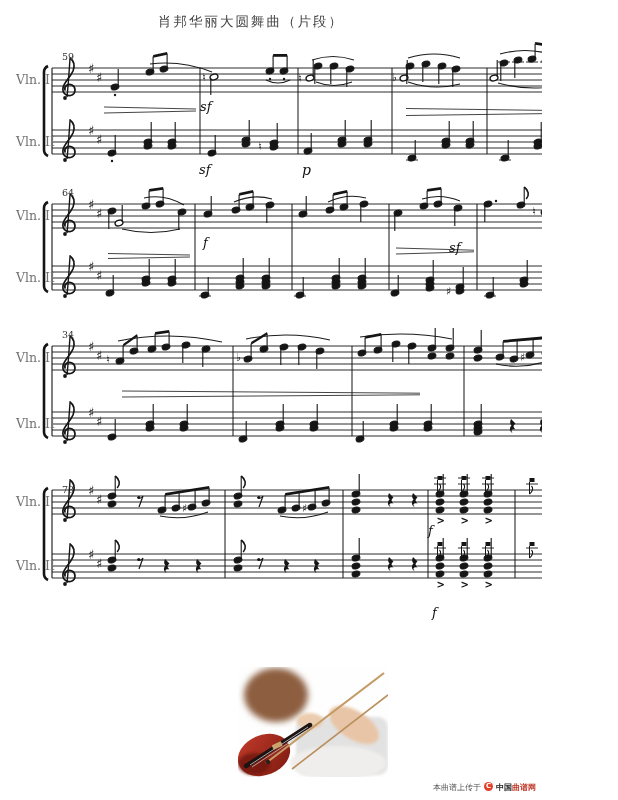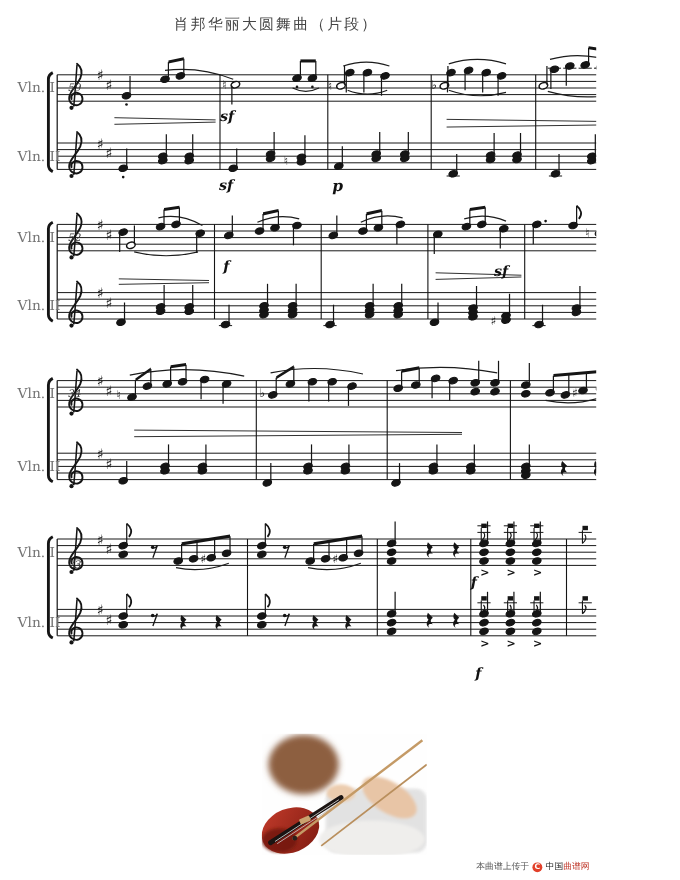--- a/index.html
+++ b/index.html
@@ -3,32 +3,32 @@
 <meta charset="utf-8">
 <style>
   html,body{margin:0;padding:0;background:#fff;}
   .page{position:relative;width:542px;height:800px;background:#ffffff;overflow:hidden;
         font-family:"DejaVu Serif", serif;color:#222;}
   .title{position:absolute;top:13px;left:0;right:40px;text-align:center;
          font-size:13.5px;letter-spacing:2px;color:#454545;}
   .pageno{position:absolute;top:13px;left:578px;font-size:13px;color:#333;}
   .inst-label{position:absolute;font-size:12.5px;color:#737373;width:42px;
               font-family:"DejaVu Serif",serif;}
-  .mnum{position:absolute;font-style:italic;font-size:9.5px;color:#333;margin-top:24px;}
+  .mnum{position:absolute;font-size:9.5px;color:#333;}
   .dyn{position:absolute;font-family:"DejaVu Serif",serif;font-style:italic;
-       font-weight:bold;color:#111;font-size:13px;line-height:1;}
+       font-weight:normal;color:#111;font-size:13px;line-height:1;}
   .dyn.p{font-size:14px;}
   .watermark{position:absolute;top:782px;right:6px;font-size:8px;
              font-family:"DejaVu Sans",sans-serif;color:#555;display:flex;
-             align-items:flex-end;gap:3px;}
+             align-items:flex-start;gap:3px;}
   .wm-logo{display:inline-block;width:9px;height:9px;border-radius:50%;
            background:#e2402a;color:#fff;font-size:7px;font-weight:bold;
            text-align:center;line-height:9px;}
-  .wm-b{color:#222;font-weight:normal;}
-  .wm-r{color:#c0392b;font-weight:normal;}
+  .wm-b{color:#222;font-weight:bold;}
+  .wm-r{color:#c0392b;font-weight:bold;}
   svg{position:absolute;left:0;top:0;}
   #photo{left:238px;top:667px;}
 </style>
 </head>
 <body>
 
 <div class="page">
   <div class="title">肖邦华丽大圆舞曲（片段）</div>
   <div class="pageno">3</div>
 
@@ -698,21 +698,21 @@
     <span><span class="wm-b">中国</span><span class="wm-r">曲谱网</span></span>
   </div>
 <div class="inst-label" style="left: 16px; top: 72px;">Vln. I</div>
     <div class="inst-label" style="left: 16px; top: 134px;">Vln. II</div>
     <div class="mnum" style="left: 62px; top: 51px;">59</div>
     <div class="dyn" style="left: 200px; top: 100px;">sf</div>
     <div class="dyn" style="left: 199px; top: 163px;">sf</div>
     <div class="dyn p" style="left: 302px; top: 163px;">p</div>
     <div class="inst-label" style="left: 16px; top: 208px;">Vln. I</div>
     <div class="inst-label" style="left: 16px; top: 270px;">Vln. II</div>
-    <div class="mnum" style="left: 62px; top: 187px;">52</div>
+    <div class="mnum" style="left: 62px; top: 187px;">64</div>
     <div class="dyn" style="left: 203px; top: 236px;">f</div>
     <div class="dyn" style="left: 449px; top: 241px;">sf</div>
     <div class="inst-label" style="left: 16px; top: 350px;">Vln. I</div>
     <div class="inst-label" style="left: 16px; top: 416px;">Vln. II</div>
     <div class="mnum" style="left: 62px; top: 329px;">34</div>
     <div class="inst-label" style="left: 16px; top: 494px;">Vln. I</div>
     <div class="inst-label" style="left: 16px; top: 558px;">Vln. II</div>
     <div class="mnum" style="left: 62px; top: 484px;">73</div>
     <div class="dyn" style="left: 428px; top: 524px;">f</div>
     <div class="dyn" style="left: 432px; top: 606px;">f</div>

